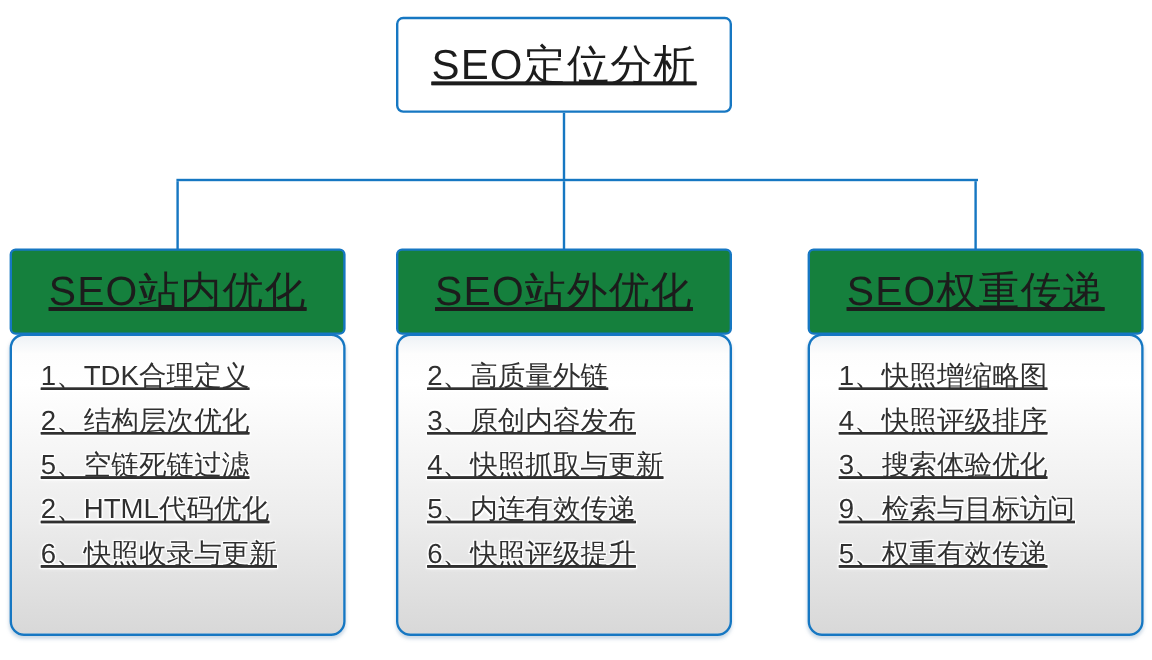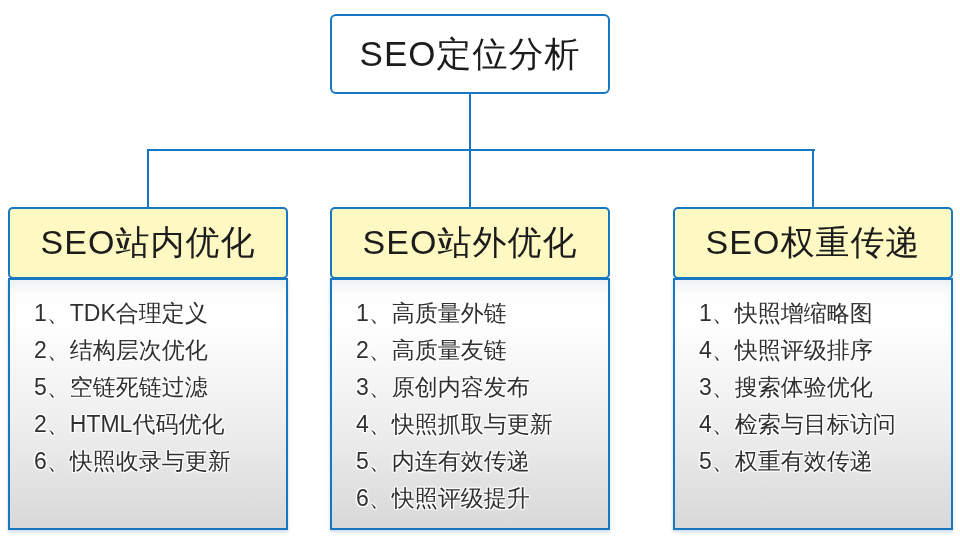--- a/index.html
+++ b/index.html
@@ -1,15 +1,15 @@
 <!DOCTYPE html>
 <html><head>
 <meta charset="utf-8">
 <style>
-  * { margin: 0; padding: 0; box-sizing: border-box; }
+  * { margin: 0; padding: 0; box-sizing: border-box; text-decoration: underline; }
   html, body { width: 960px; height: 550px; background: #ffffff; overflow: hidden; }
   body { font-family: "Liberation Sans", sans-serif; position: relative; }
 
   .stage { position: absolute; left: 0; top: 0; width: 960px; height: 550px; }
 
   
   .root-box {
     position: absolute; left: 330px; top: 14px; width: 280px; height: 80px;
     background: #ffffff; border: 2px solid #1677c2; border-radius: 6px;
     display: flex; align-items: center; justify-content: center;
@@ -25,29 +25,29 @@
   .line.v-right  { left: 812px; top: 151px; width: 2px; height: 57px; }
 
   
   .branch { position: absolute; top: 207px; width: 280px; }
   .branch.b0 { left: 8px; }
   .branch.b1 { left: 330px; }
   .branch.b2 { left: 673px; }
 
   .branch-header {
     position: absolute; left: 0; top: 0; width: 280px; height: 72px;
-    background: #fef9c3; border: 2px solid #1677c2; border-radius: 5px;
+    background: #15803d; border: 2px solid #1677c2; border-radius: 5px;
     display: flex; align-items: center; justify-content: center;
     font-size: 34px; color: #1c1c1c; letter-spacing: 1px; white-space: nowrap;
     z-index: 2;
   }
 
   .branch-list {
     position: absolute; left: 0; top: 71px; width: 280px; height: 252px;
-    border: 2px solid #1677c2; border-radius: 0;
+    border: 2px solid #1677c2; border-radius: 12px;
     background: linear-gradient(180deg, #eef2f6 0%, #fdfdfd 6%, #ffffff 16%, #ececec 62%, #d8d8d8 100%);
     box-shadow: 0 2px 3px rgba(110, 145, 180, 0.35);
     padding: 15px 0 0 24px;
     z-index: 1;
   }
 
   .list-item {
     font-size: 23px; line-height: 37px; color: #303030; white-space: nowrap;
     text-shadow: -1px -1px 0 #ffffff, 1px -1px 0 #ffffff,
                  -1px  1px 0 #ffffff, 1px  1px 0 #ffffff,
@@ -80,35 +80,34 @@
       <div class="list-item">2、HTML代码优化</div>
       <div class="list-item">6、快照收录与更新</div>
     </div>
   </div>
 
   <div class="branch b1">
     <div class="branch-header">
       <span>SEO站外优化</span>
     </div>
     <div class="branch-list">
-      <div class="list-item">1、高质量外链</div>
-      <div class="list-item">2、高质量友链</div>
+      <div class="list-item">2、高质量外链</div>
       <div class="list-item">3、原创内容发布</div>
       <div class="list-item">4、快照抓取与更新</div>
       <div class="list-item">5、内连有效传递</div>
       <div class="list-item">6、快照评级提升</div>
     </div>
   </div>
 
   <div class="branch b2">
     <div class="branch-header">
       <span>SEO权重传递</span>
     </div>
     <div class="branch-list">
       <div class="list-item">1、快照增缩略图</div>
       <div class="list-item">4、快照评级排序</div>
       <div class="list-item">3、搜索体验优化</div>
-      <div class="list-item">4、检索与目标访问</div>
+      <div class="list-item">9、检索与目标访问</div>
       <div class="list-item">5、权重有效传递</div>
     </div>
   </div>
 
 </div>
 
 </body></html>

